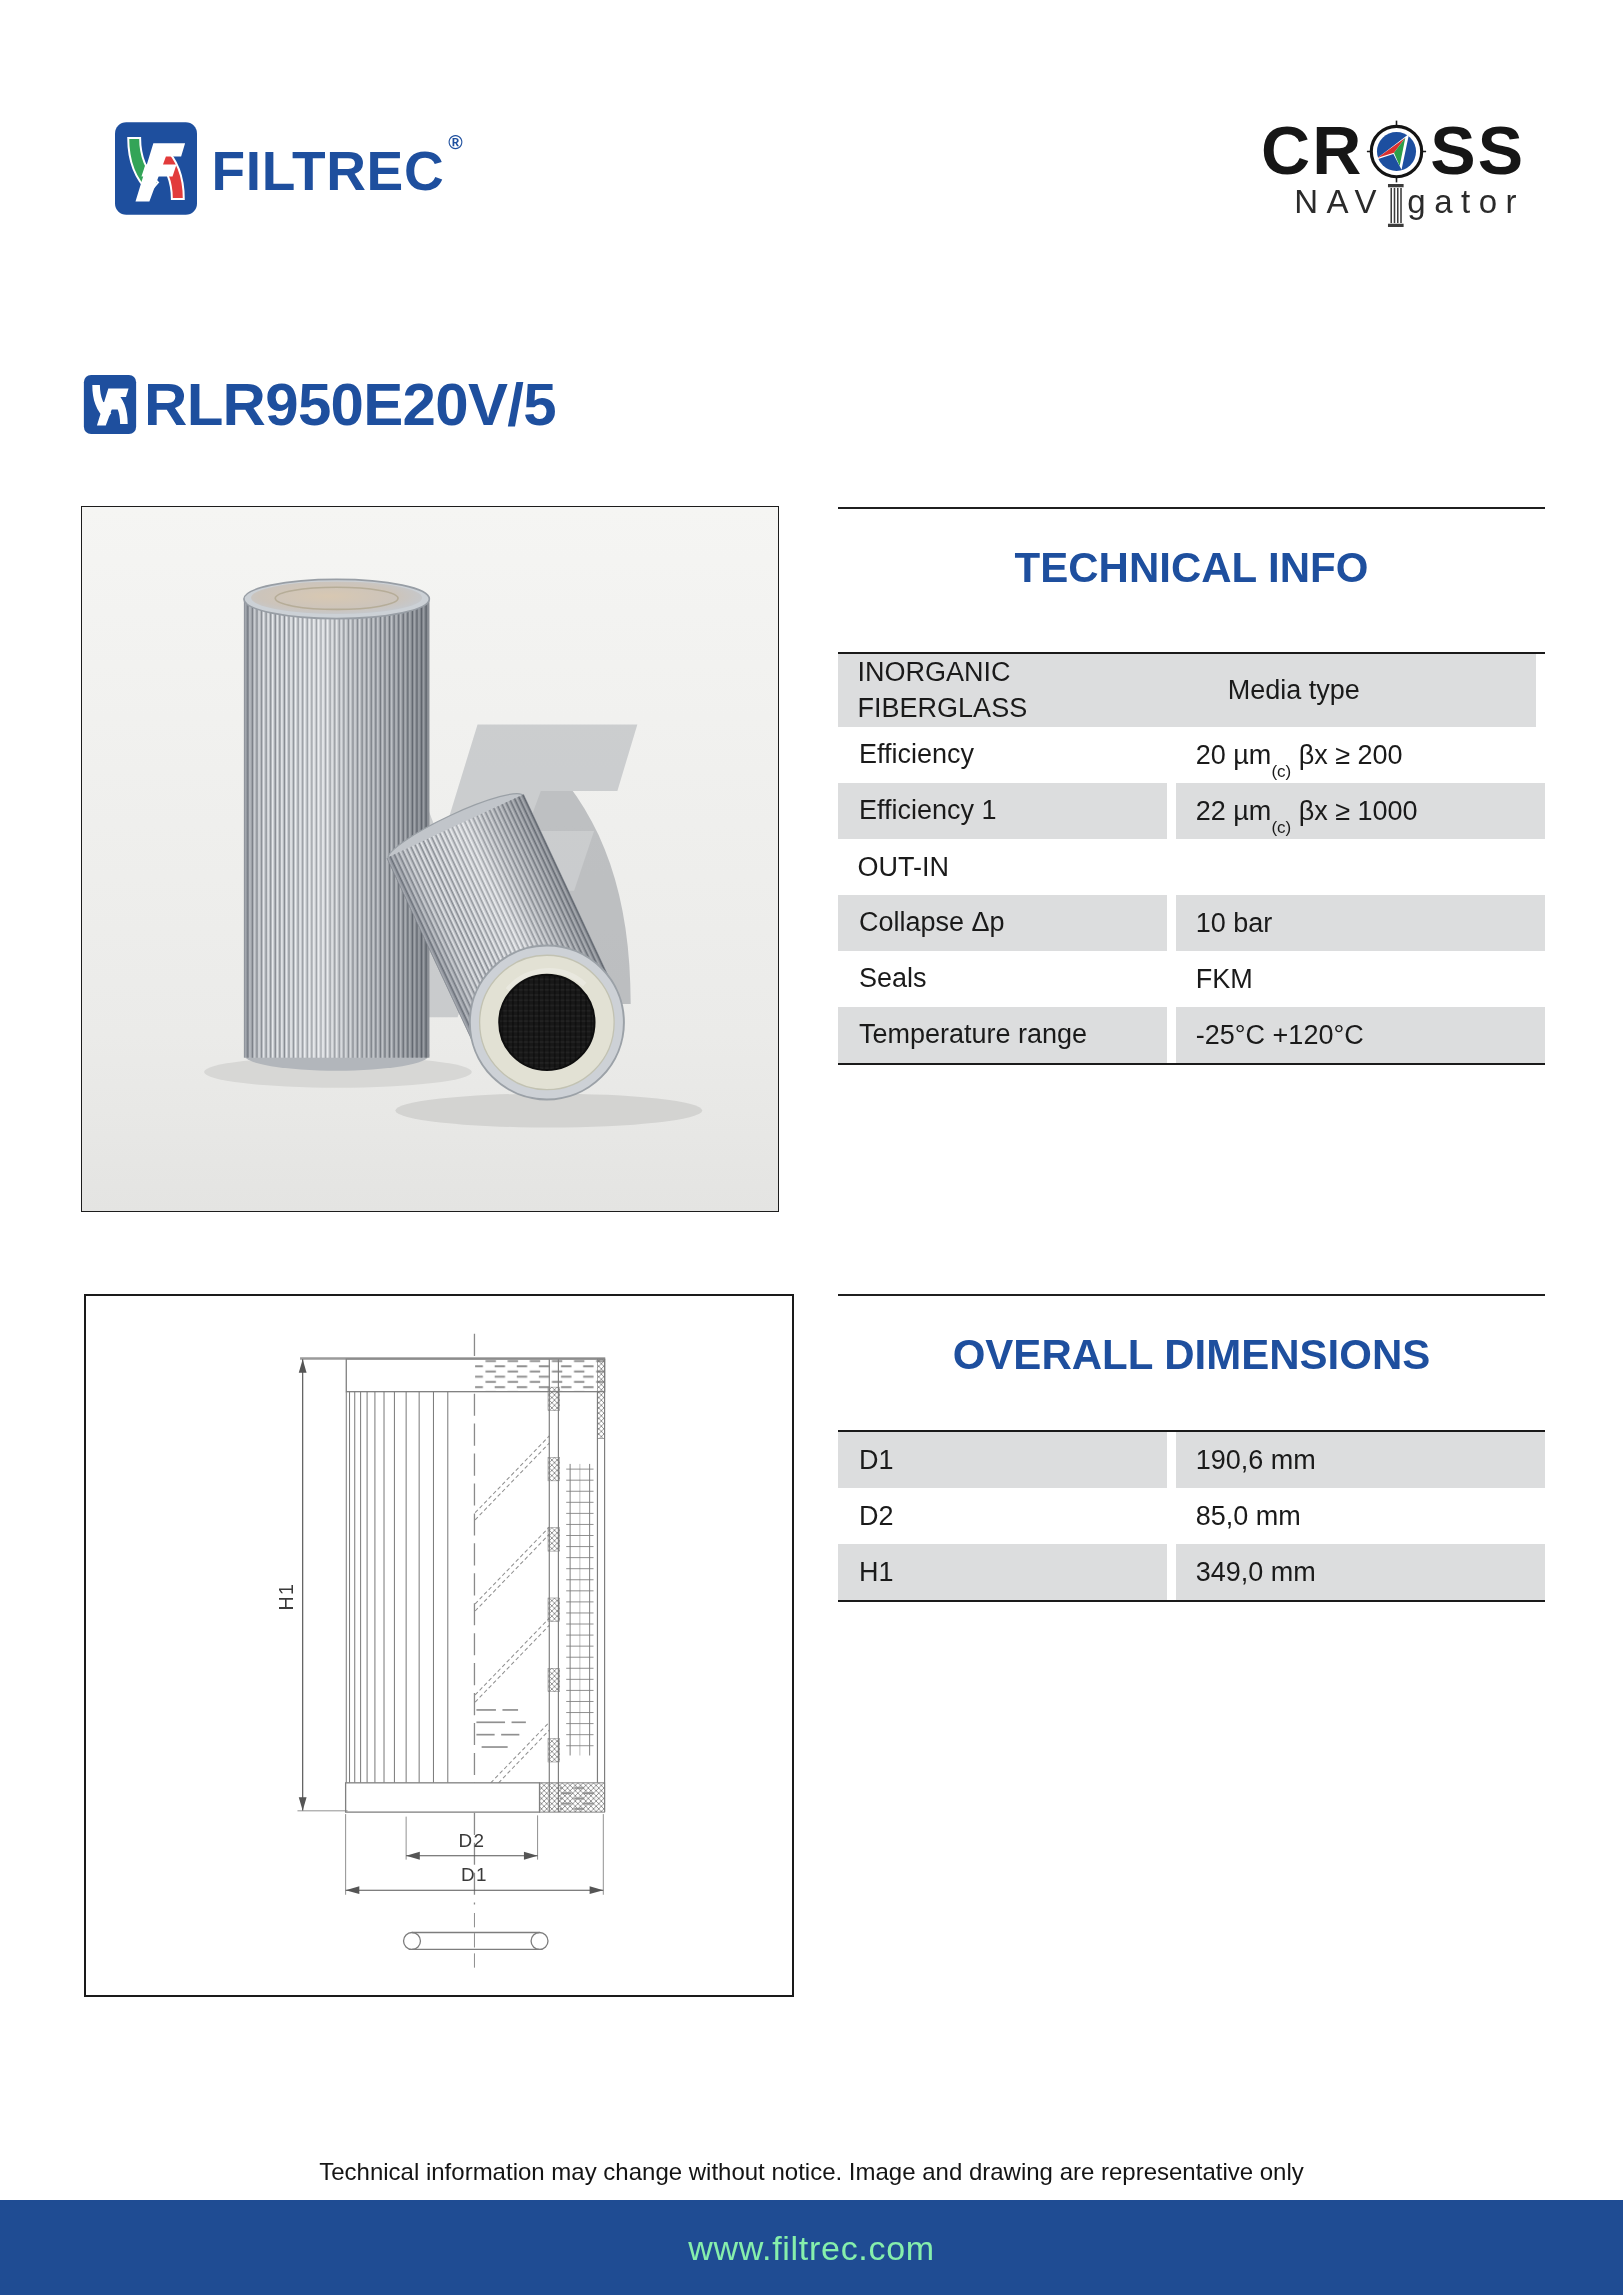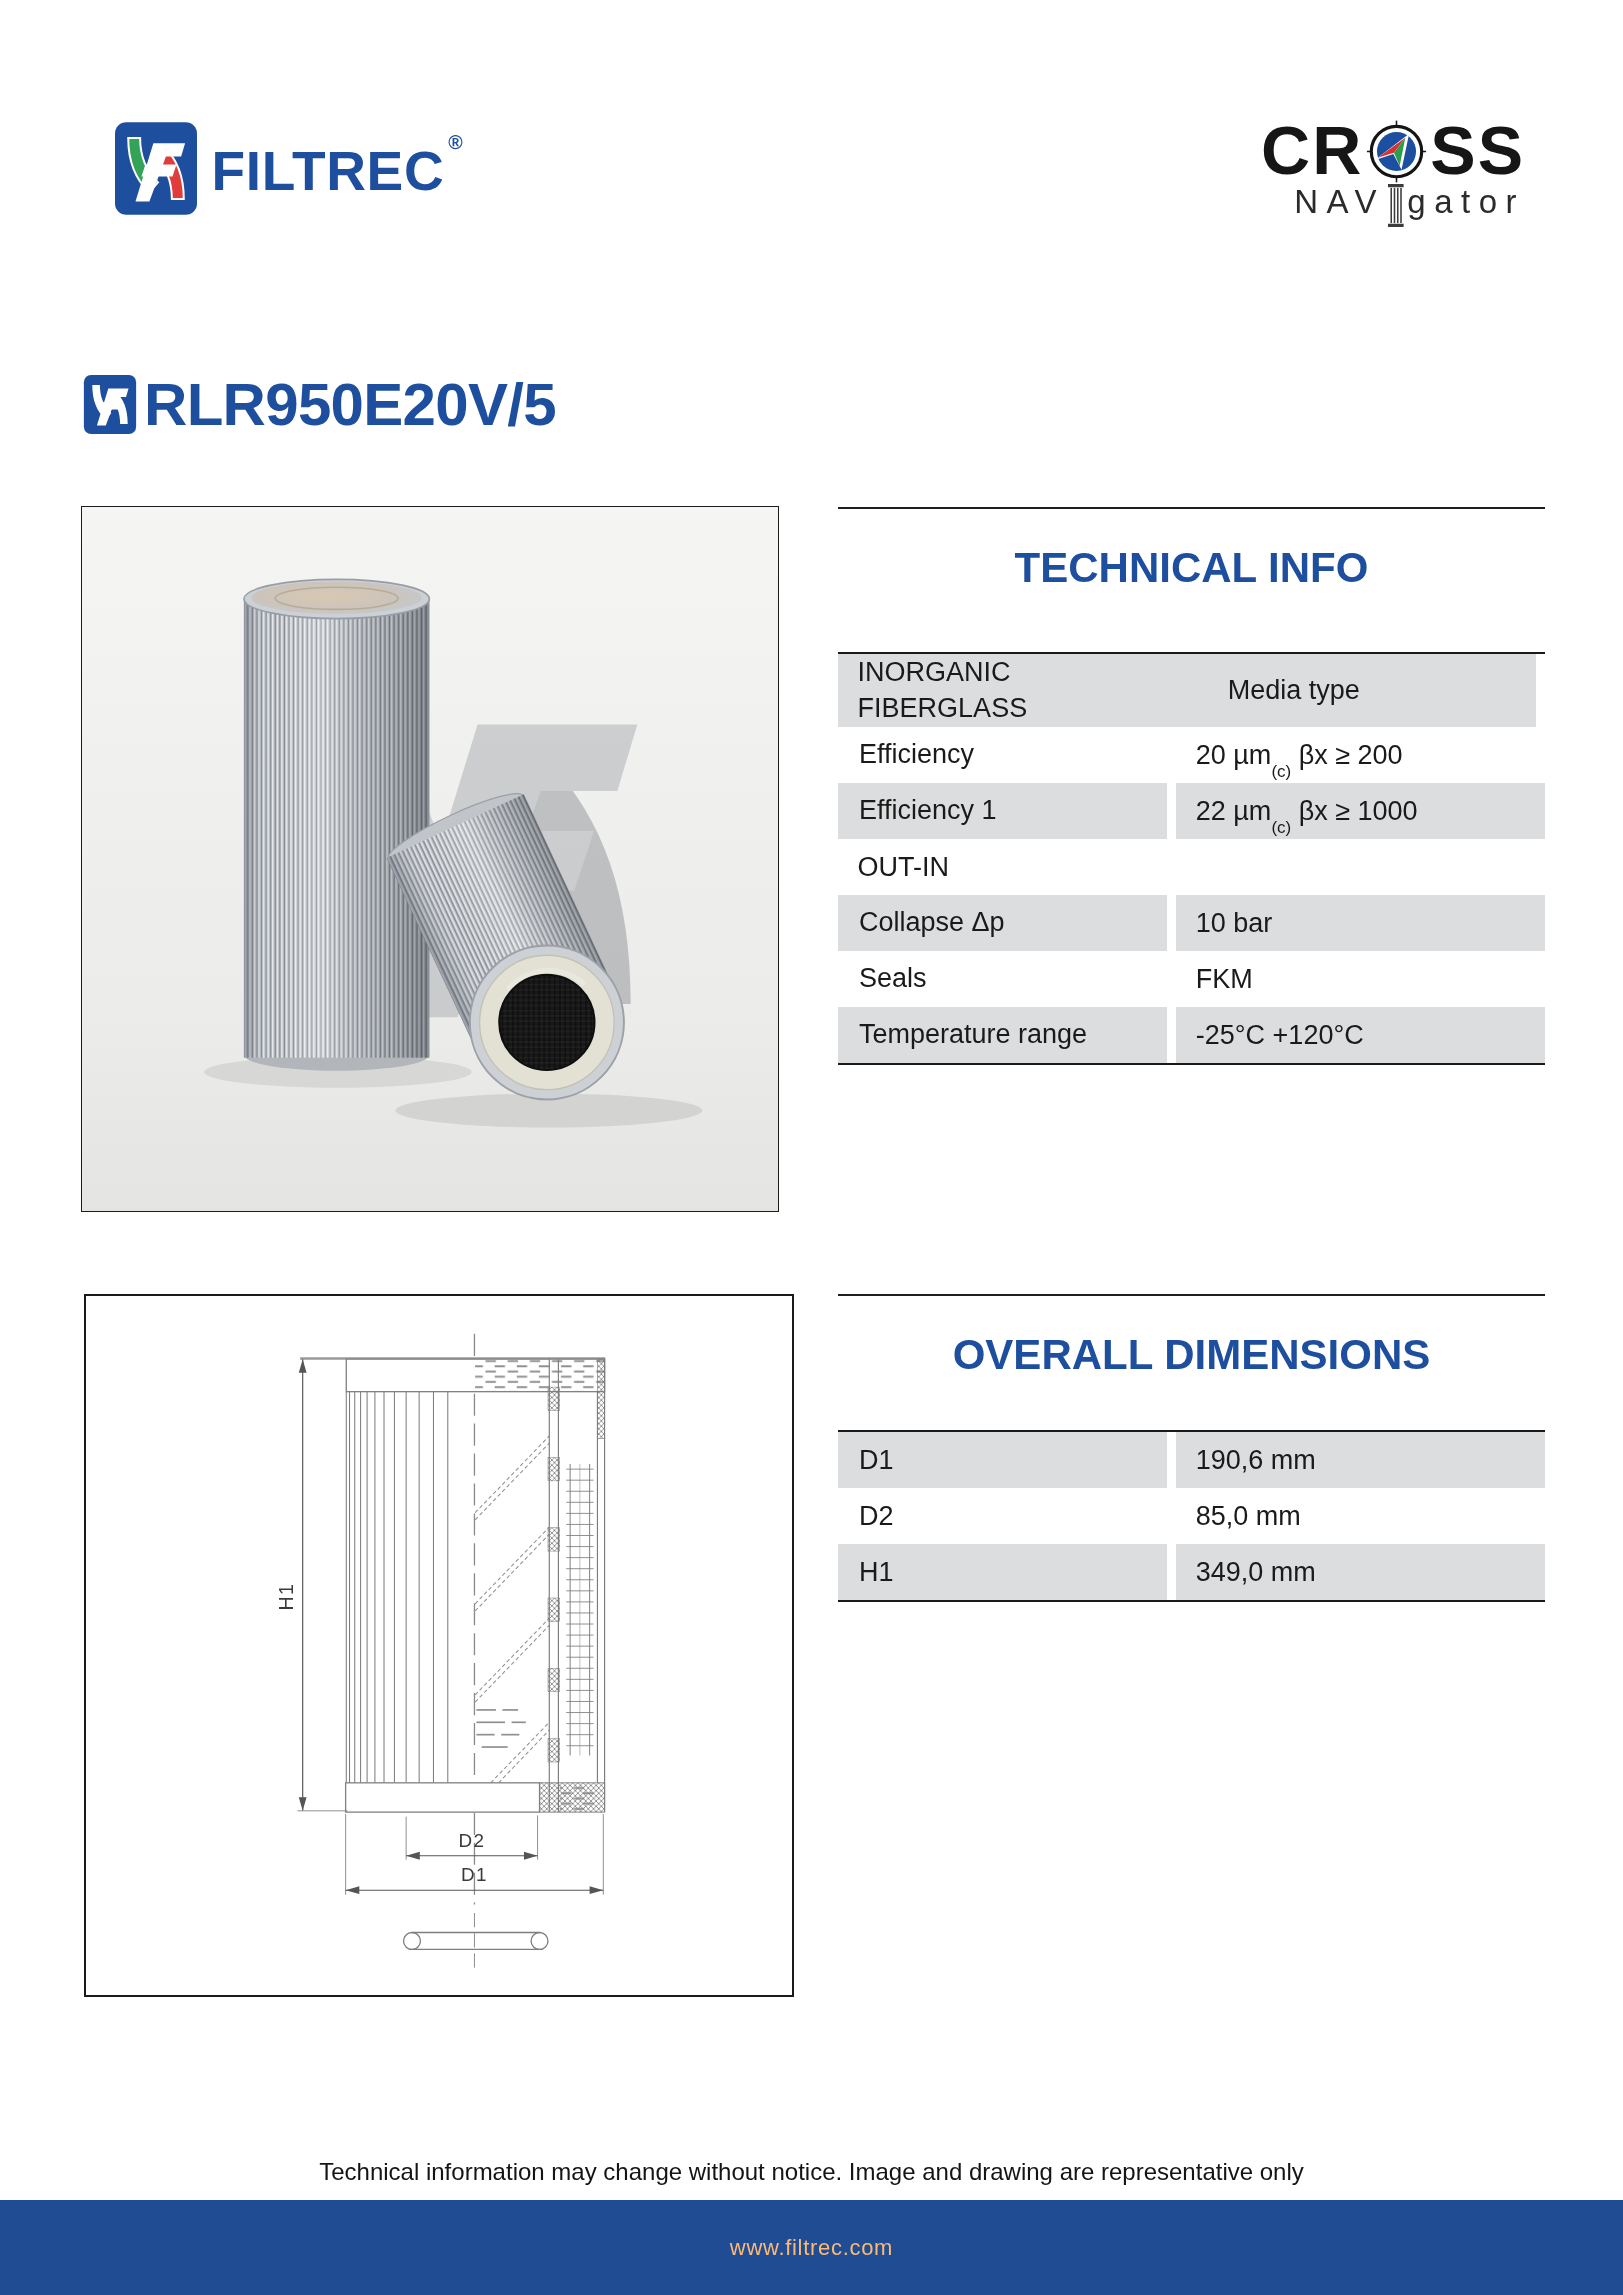--- a/index.html
+++ b/index.html
@@ -42,21 +42,21 @@
   .sec-dims .dtable{margin-top:51px;}
   .trow{display:flex;background:#fff;}
   .tcell{display:flex;align-items:center;box-sizing:border-box;font-size:27px;min-height:56px;background:transparent;}
   .tcell.label{width:329px;padding-left:21px;margin-right:9.2px;}
   .tcell.value{flex:1;padding-left:19.6px;padding-right:46px;line-height:1.35;}
   .trow.grey .tcell{background:var(--grey);}
   .tcell sub{font-size:17px;position:relative;bottom:-6.5px;line-height:0;}
   
   .disclaimer{position:absolute;left:0;top:2158px;width:100%;text-align:center;font-size:24px;color:#141414;}
   .footer-bar{position:absolute;left:0;top:2200px;width:100%;height:96px;background:var(--bar);display:flex;align-items:center;justify-content:center;}
-  .footer-bar .site{color:#fdba74;font-size:22px;letter-spacing:0.7px;text-align:right;}
+  .footer-bar .site{color:#86efac;font-size:34px;letter-spacing:0.7px;text-align:right;}
   text{font-family:"Liberation Sans","DejaVu Sans",sans-serif;}
 </style>
 </head>
 <body>
 
 <div class="filtrec-logo">
   <svg viewBox="0 0 124 140">
     <rect x="0" y="0" width="124" height="140" rx="17" fill="#1e4f9e"></rect>
     <path d="M20,24 C20,60 30,86 52,106 L65,91 C47,74 38,52 38,24 Z" fill="#33a457" stroke="#ffffff" stroke-width="3"></path>
     <path d="M104,116 C104,80 94,56 74,38 L61,53 C79,70 86,90 86,116 Z" fill="#e23b3b" stroke="#ffffff" stroke-width="3"></path>

